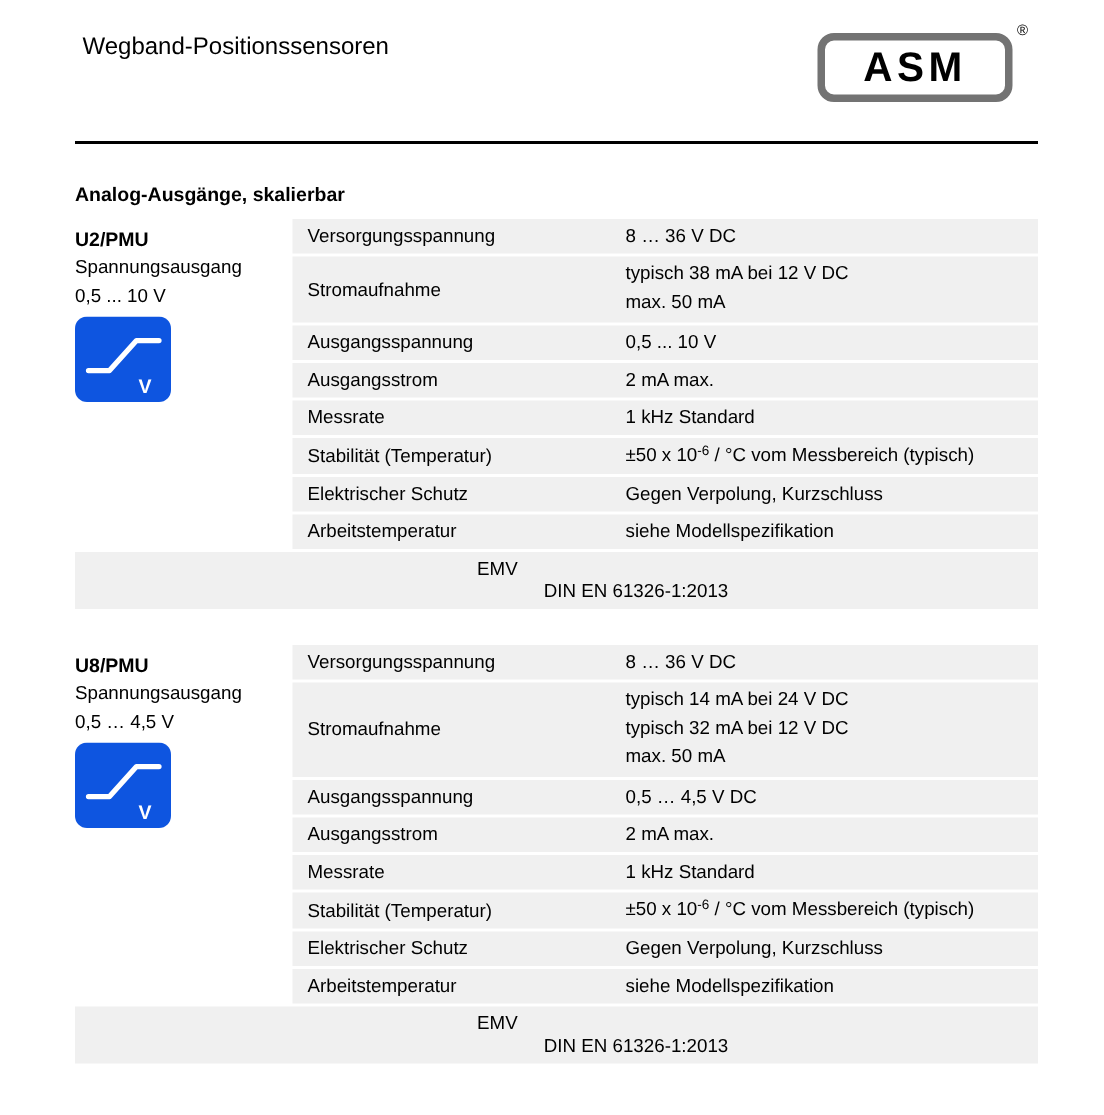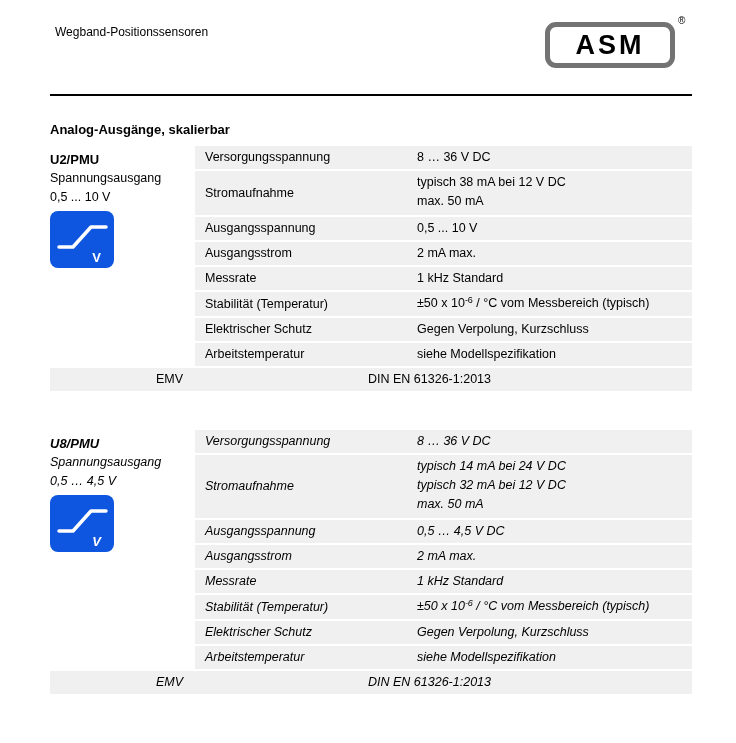--- a/index.html
+++ b/index.html
@@ -11,21 +11,21 @@
     background: #ffffff;
     font-family: "Liberation Sans", sans-serif;
     color: #000000;
     overflow: hidden;
   }
 
   
   .header { position: absolute; top: 21px; left: 55px; }
   .product-title { font-size: 15px; font-weight: bold; line-height: 18px; }
   .product-title .reg { font-size: 9px; vertical-align: super; font-weight: bold; }
-  .product-subtitle { font-size: 12px; line-height: 16px; margin-top: 3px; }
+  .product-subtitle { font-size: 16px; line-height: 16px; margin-top: 3px; }
 
   .logo-wrap { position: absolute; top: 22px; left: 545px; }
   .asm-logo {
     width: 130px; height: 46px;
     border: 5px solid #737373;
     border-radius: 11px;
     display: flex; align-items: center; justify-content: center;
     background: #fff;
   }
   .asm-logo .asm-text {
@@ -34,21 +34,21 @@
   }
   .logo-reg { position: absolute; top: -7px; left: 133px; font-size: 10px; }
 
   .rule { position: absolute; top: 94px; left: 50px; width: 642px; height: 2px; background: #000; }
 
   .section-title { position: absolute; top: 122px; left: 50px; font-size: 13px; font-weight: bold; }
 
   
   .spec-table { position: absolute; left: 50px; width: 642px; }
   .spec-table.t1 { top: 146px; }
-  .spec-table.t2 { top: 430px; font-style: italic; }
+  .spec-table.t2 { top: 430px; }
 
   .left-col { position: absolute; top: 0; left: 0; width: 145px; }
   .model { font-size: 13px; font-weight: bold; line-height: 19px; margin-top: 4px; }
   .desc  { font-size: 12.5px; line-height: 19px; }
   .range { font-size: 12.5px; line-height: 19px; }
 
   .icon-box { position: relative; width: 64px; height: 57px; margin-top: 4px; }
   .icon-box svg { display: block; }
   .icon-v {
     position: absolute; right: 13px; bottom: 3px;
@@ -61,21 +61,21 @@
     align-items: center;
     background: #f0f0f0;
     padding: 4px 0 4px 10px;
     margin-bottom: 2px;
   }
   .row .label { width: 212px; flex-shrink: 0; font-size: 12.5px; line-height: 15px; }
   .row .value { font-size: 12.5px; line-height: 15px; }
   .row .value .line { line-height: 19px; }
   .row .value .line:first-child { line-height: 15px; margin-bottom: 2px; }
   .sup { font-size: 9px; position: relative; top: -4px; }
-  .row.full { margin-left: -145px; padding-left: 106px; }
+  .row.full { margin-left: -145px; padding-left: 106px; flex-direction: column; }
 </style>
 </head>
 <body>
 
 <div class="page">
 
   <div class="header">
     <div class="product-subtitle">Wegband-Positionssensoren</div>
   </div>
 

